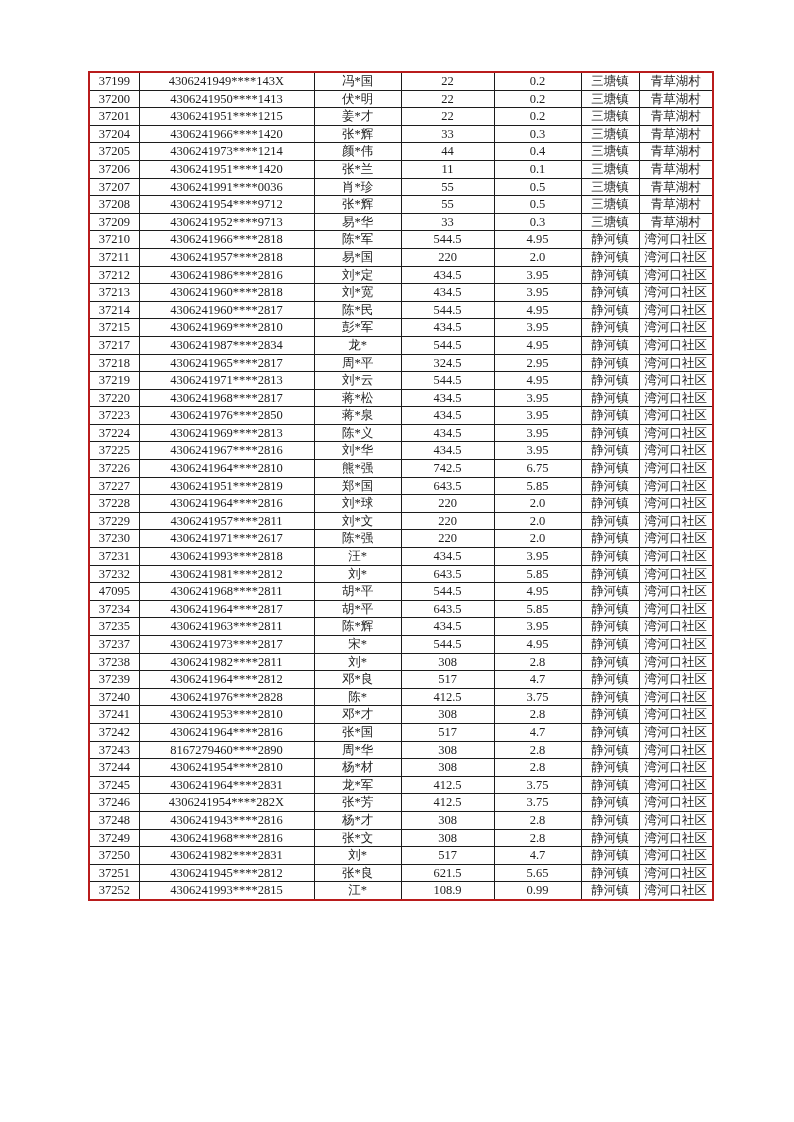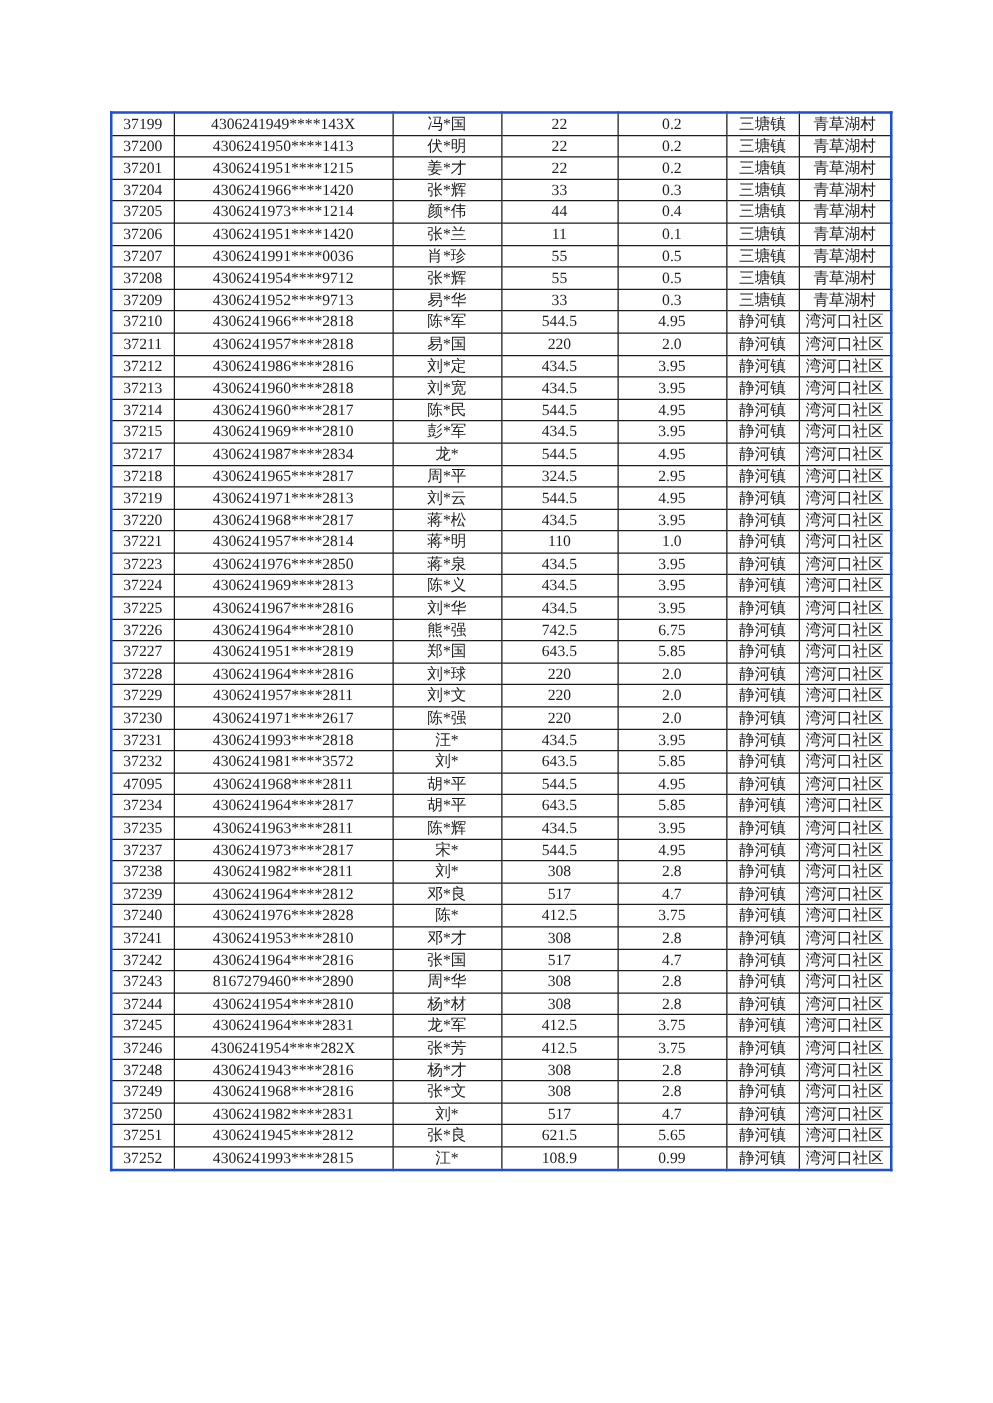--- a/index.html
+++ b/index.html
@@ -10,25 +10,25 @@
     width: 794px;
     height: 1122px;
     background: #ffffff;
     position: relative;
     overflow: hidden;
     font-family: "Liberation Serif", "DejaVu Serif", serif;
   }
   .sheet-table {
     position: absolute;
     left: 88px;
-    top: 89px;
+    top: 71px;
     width: 624px;
     border-collapse: collapse;
     table-layout: fixed;
-    border: 2px solid #1d4ed8;
+    border: 2px solid #b91c1c;
   }
   .sheet-table td {
     border: 1px solid #1c1c1c;
     border-top-width: 1.5px;
     border-bottom-width: 1.5px;
     height: 16.6px;
     padding: 0;
     text-align: center;
     vertical-align: middle;
     font-size: 12.5px;
@@ -224,29 +224,20 @@
       <tr>
         <td>37220</td>
         <td>4306241968****2817</td>
         <td>蒋*松</td>
         <td>434.5</td>
         <td>3.95</td>
         <td>静河镇</td>
         <td>湾河口社区</td>
       </tr>
       <tr>
-        <td>37221</td>
-        <td>4306241957****2814</td>
-        <td>蒋*明</td>
-        <td>110</td>
-        <td>1.0</td>
-        <td>静河镇</td>
-        <td>湾河口社区</td>
-      </tr>
-      <tr>
         <td>37223</td>
         <td>4306241976****2850</td>
         <td>蒋*泉</td>
         <td>434.5</td>
         <td>3.95</td>
         <td>静河镇</td>
         <td>湾河口社区</td>
       </tr>
       <tr>
         <td>37224</td>
@@ -315,21 +306,21 @@
         <td>37231</td>
         <td>4306241993****2818</td>
         <td>汪*</td>
         <td>434.5</td>
         <td>3.95</td>
         <td>静河镇</td>
         <td>湾河口社区</td>
       </tr>
       <tr>
         <td>37232</td>
-        <td>4306241981****3572</td>
+        <td>4306241981****2812</td>
         <td>刘*</td>
         <td>643.5</td>
         <td>5.85</td>
         <td>静河镇</td>
         <td>湾河口社区</td>
       </tr>
       <tr>
         <td>47095</td>
         <td>4306241968****2811</td>
         <td>胡*平</td>

